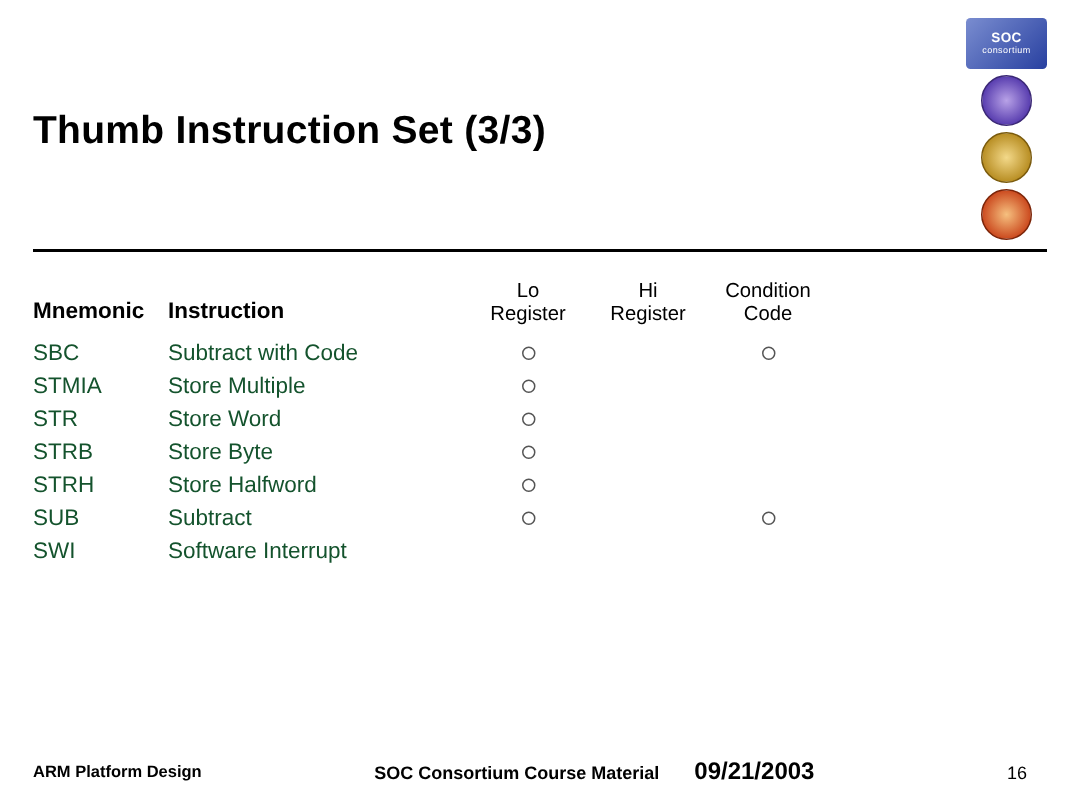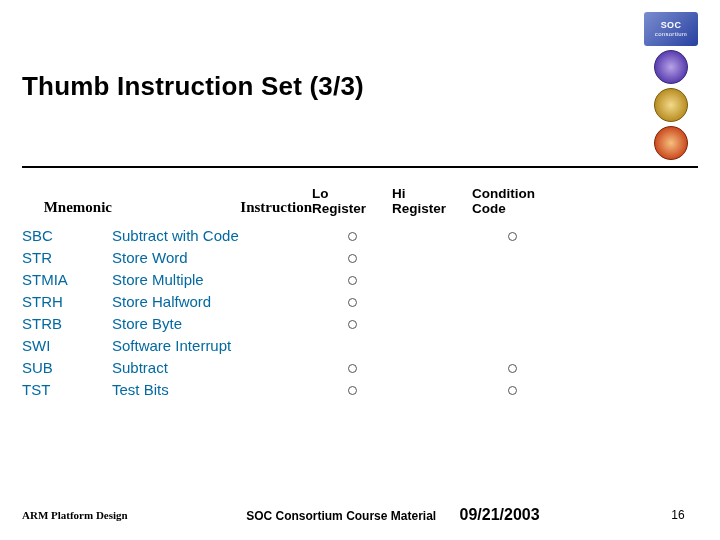--- a/index.html
+++ b/index.html
@@ -16,28 +16,28 @@
   .seal.red    { background: radial-gradient(circle at 50% 50%, #f6c07f 0%, #c9441a 75%); border:1px solid #7b2408;}
   hr.rule { border: none; border-top: 2.5px solid #000; margin-top: 6px; }
   .table-wrap { margin-top: 18px; }
   table { border-collapse: collapse; width: 100%; table-layout: fixed; }
   col.cm { width: 90px; }
   col.ci { width: 200px; }
   col.cl { width: 80px; }
   col.ch { width: 80px; }
   col.cc { width: 80px; }
   col.sp { width: auto; }
-  th { font-size: 15px; font-weight: bold; font-family: Liberation Serif, serif; text-align: right; padding-bottom: 8px; vertical-align: bottom; color:#000;}
-  th.center { text-align: left; font-size:13.5px; font-family: Arial, sans-serif; font-weight: bold; }
+  th { font-size: 15px; font-weight: bold; font-family: Liberation Sans, sans-serif; text-align: left; padding-bottom: 8px; vertical-align: bottom; color:#000;}
+  th.center { text-align: center; font-size:13.5px; font-family: Arial, sans-serif; font-weight: normal; }
   th.center .sm { display:block; }
-  td { font-size: 15px; color:#0369a1; padding: 2.5px 0; vertical-align: middle;}
+  td { font-size: 15px; color:#14532d; padding: 2.5px 0; vertical-align: middle;}
   td.center { text-align: center; }
   .dot { display:inline-block; width:9px; height:9px; border:1px solid #555; border-radius:50%; background:#fff;}
   .footer { position:absolute; bottom:16px; left:0; width:100%; display:flex; align-items:center; padding: 0 22px;}
-  .f-left { font-size:11px; font-weight:bold;font-family:Liberation Serif, serif; }
+  .f-left { font-size:11px; font-weight:bold; }
   .f-mid  { flex:1; text-align:center; font-size:12px; font-weight:bold;}
   .f-date { font-size:16px; margin-left:10px;}
   .f-page { width:40px; text-align:center; font-size:12px;}
 </style>
 </head>
 <body>
 
 <div class="slide">
 
   <div class="header-row">
@@ -86,73 +86,65 @@
       <tbody id="tbody">
           <tr>
             <td>SBC</td>
             <td>Subtract with Code</td>
             <td class="center"><span class="dot"></span></td>
             <td class="center"></td>
             <td class="center"><span class="dot"></span></td>
             <td></td>
           </tr>
           <tr>
+            <td>STMIA</td>
+            <td>Store Multiple</td>
+            <td class="center"><span class="dot"></span></td>
+            <td class="center"></td>
+            <td class="center"></td>
+            <td></td>
+          </tr>
+          <tr>
             <td>STR</td>
             <td>Store Word</td>
             <td class="center"><span class="dot"></span></td>
             <td class="center"></td>
             <td class="center"></td>
             <td></td>
           </tr>
           <tr>
-            <td>STMIA</td>
-            <td>Store Multiple</td>
+            <td>STRB</td>
+            <td>Store Byte</td>
             <td class="center"><span class="dot"></span></td>
             <td class="center"></td>
             <td class="center"></td>
             <td></td>
           </tr>
           <tr>
             <td>STRH</td>
             <td>Store Halfword</td>
             <td class="center"><span class="dot"></span></td>
             <td class="center"></td>
             <td class="center"></td>
             <td></td>
           </tr>
           <tr>
-            <td>STRB</td>
-            <td>Store Byte</td>
+            <td>SUB</td>
+            <td>Subtract</td>
             <td class="center"><span class="dot"></span></td>
             <td class="center"></td>
-            <td class="center"></td>
+            <td class="center"><span class="dot"></span></td>
             <td></td>
           </tr>
           <tr>
             <td>SWI</td>
             <td>Software Interrupt</td>
             <td class="center"></td>
             <td class="center"></td>
             <td class="center"></td>
-            <td></td>
-          </tr>
-          <tr>
-            <td>SUB</td>
-            <td>Subtract</td>
-            <td class="center"><span class="dot"></span></td>
-            <td class="center"></td>
-            <td class="center"><span class="dot"></span></td>
-            <td></td>
-          </tr>
-          <tr>
-            <td>TST</td>
-            <td>Test Bits</td>
-            <td class="center"><span class="dot"></span></td>
-            <td class="center"></td>
-            <td class="center"><span class="dot"></span></td>
             <td></td>
           </tr>
         </tbody>
     </table>
   </div>
 
   <div class="footer">
     <div class="f-left">ARM Platform Design</div>
     <div class="f-mid">
       <span>SOC Consortium Course Material</span> &nbsp;&nbsp; <span class="f-date">09/21/2003</span>

